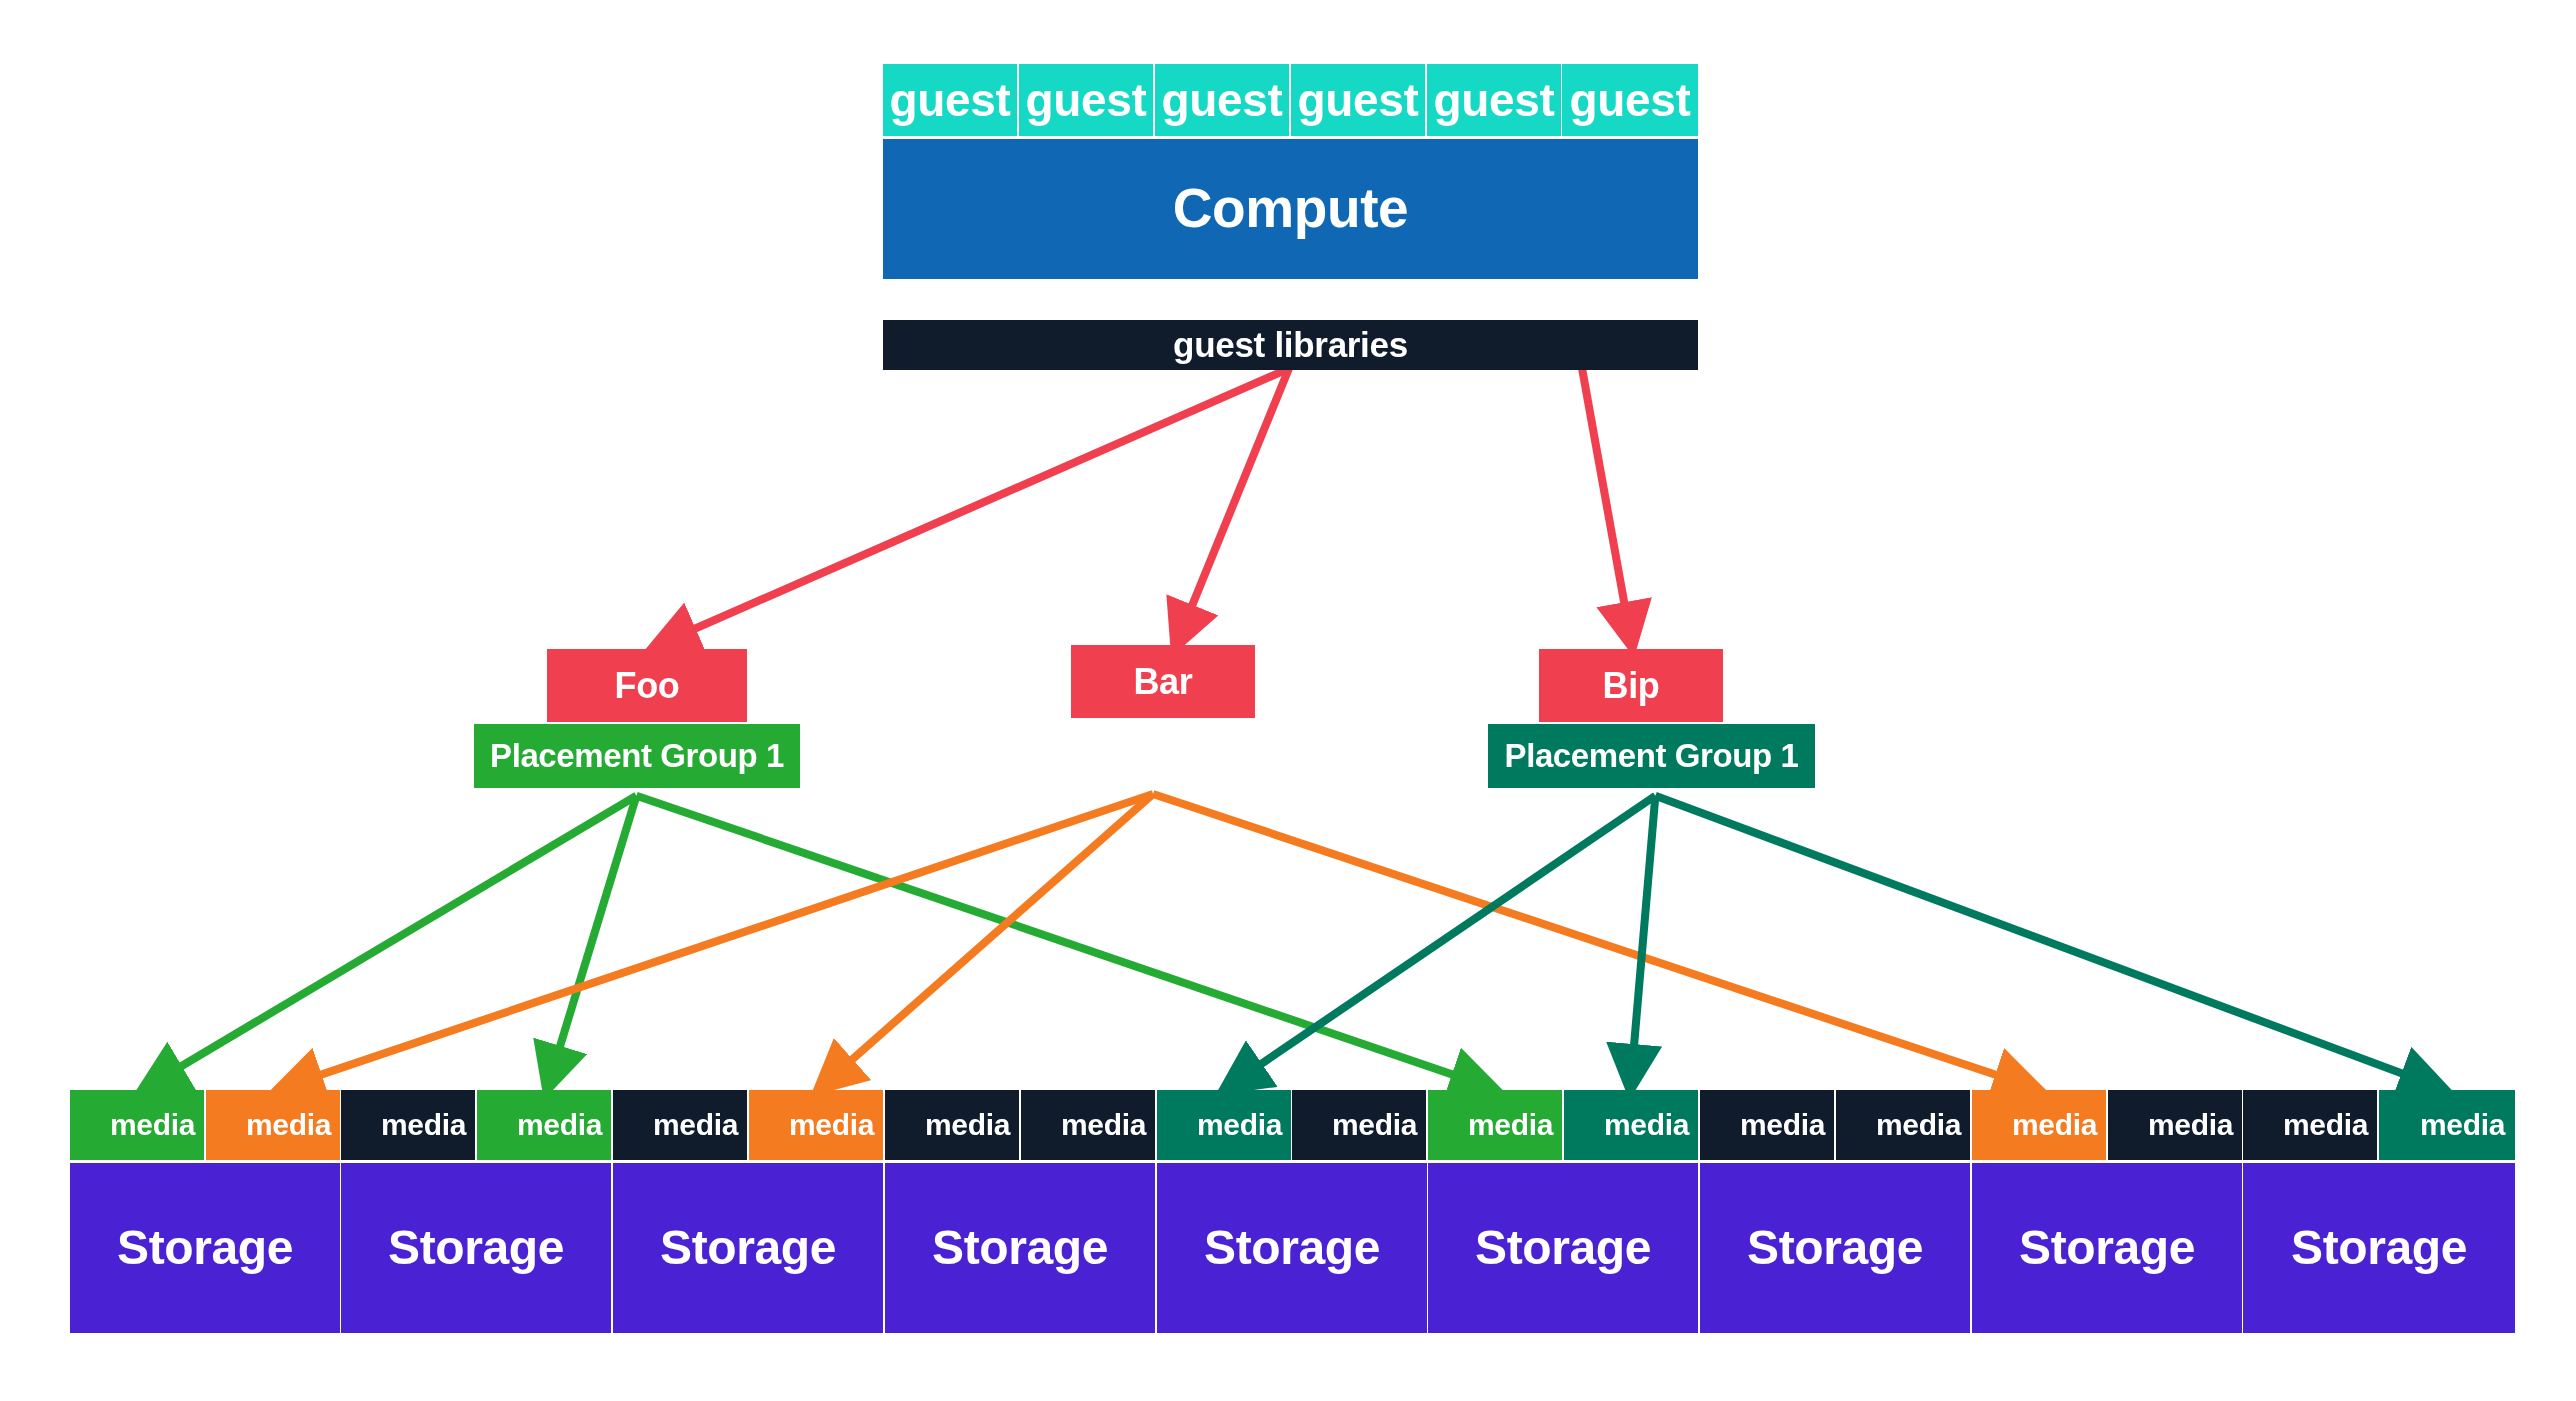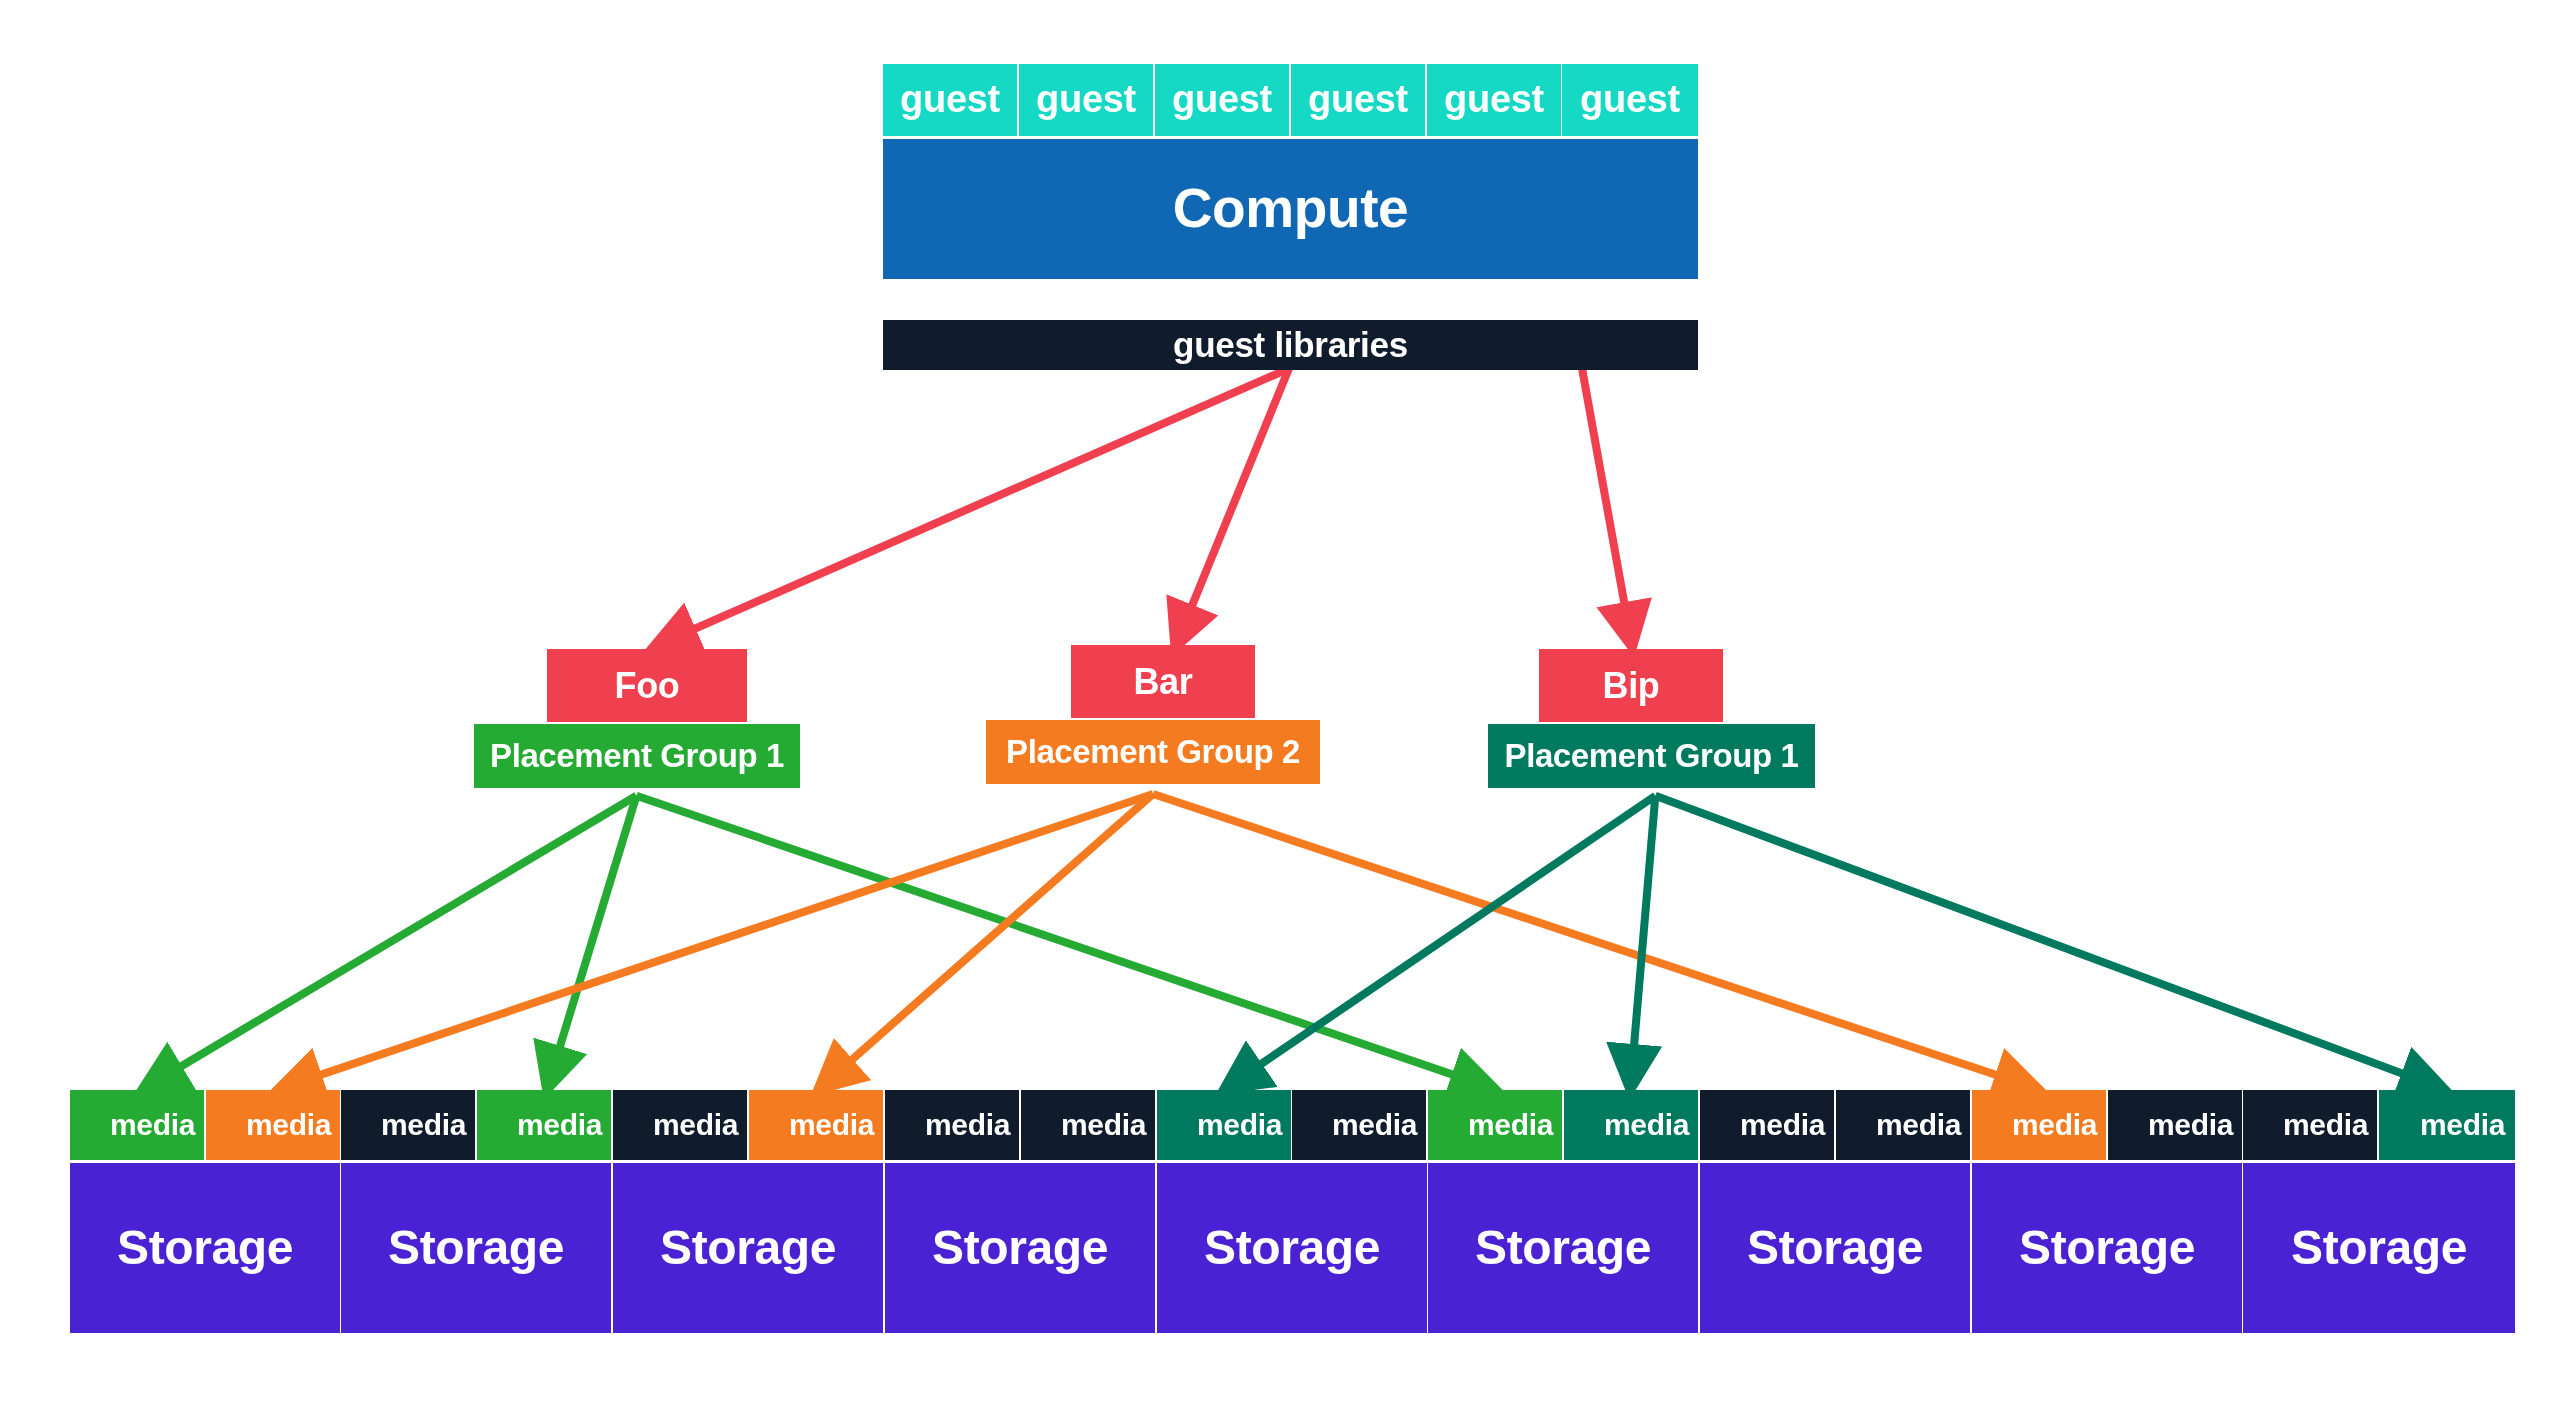--- a/index.html
+++ b/index.html
@@ -36,21 +36,21 @@
     justify-content: center;
     color: #ffffff;
     font-weight: 700;
     text-align: center;
     line-height: 1.05;
     white-space: nowrap;
   }
 
   
   .guest-cell {
-    font-size: 38px;
+    font-size: 46px;
     letter-spacing: -0.3px;
     border-right: 2.7px solid #ffffff;
   }
   .guest-cell.last { border-right: none; }
 
   .compute-box {
     font-size: 55px;
     letter-spacing: -0.4px;
   }
 
@@ -158,23 +158,20 @@
   <div class="node app-box" style="left:1071px; top:645px; width:184px; height:73px; background:#F04050;">
     <span>Bar</span>
   </div>
   <div class="node app-box" style="left:1539px; top:649px; width:184px; height:73px; background:#F04050;">
     <span>Bip</span>
   </div>
 
   <div class="node pg-box" style="left:474px; top:724px; width:326px; height:64px; background:#25AA34;">
     <span>Placement Group 1</span>
   </div>
-  <div class="node pg-box" style="left:986px; top:720px; width:334px; height:64px; background:#F57B20;">
-    <span>Placement Group 2</span>
-  </div>
   <div class="node pg-box" style="left:1488px; top:724px; width:327px; height:64px; background:#007A5E;">
     <span>Placement Group 1</span>
   </div>
 
   <div class="node media-cell" style="left:70px; top:1090px; width:136px; height:70px; background:#25AA34;">
     <span>media</span>
   </div>
   <div class="node media-cell" style="left:206px; top:1090px; width:136px; height:70px; background:#F57B20;">
     <span>media</span>
   </div>

